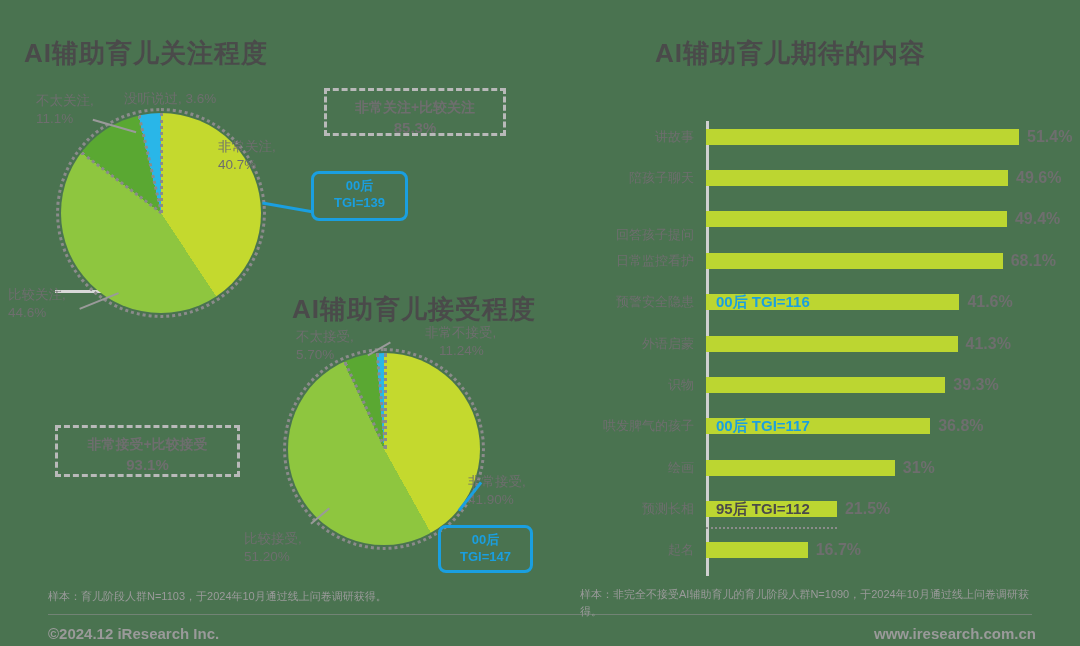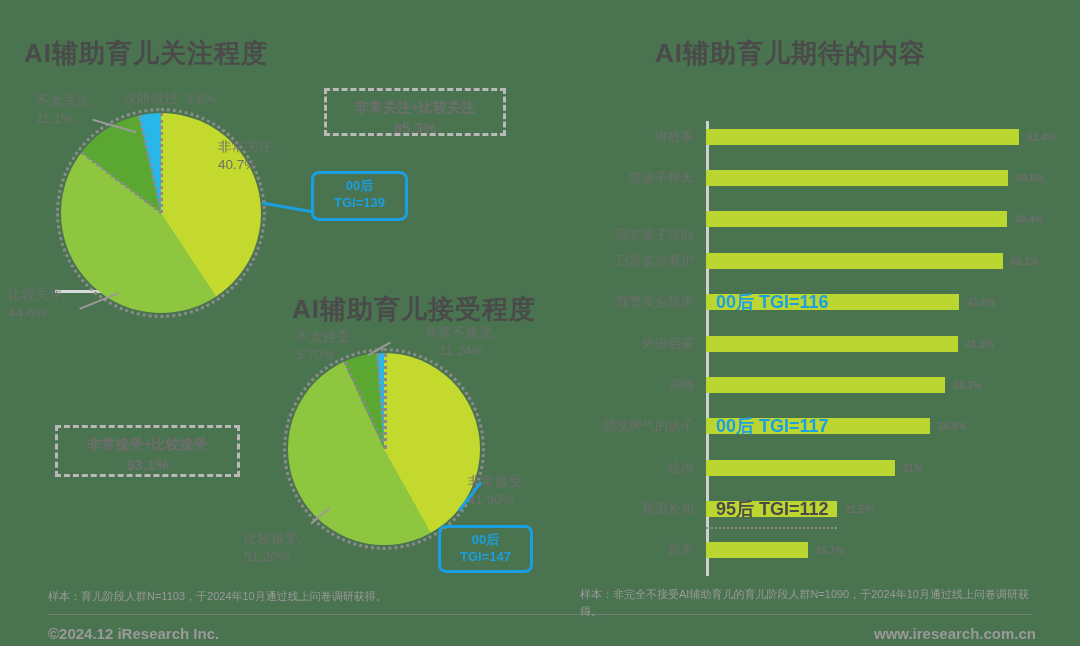--- a/index.html
+++ b/index.html
@@ -50,25 +50,25 @@
   
   .bar-axis{position:absolute;background:#d0d0d0;width:3px;}
   .bar-row{position:absolute;left:0;right:0;height:16px;}
   .bar-cat{
     position:absolute;right:0;top:50%;transform:translateY(-50%);
     color:#6e6e6e;font-size:13px;white-space:nowrap;text-align:right;
   }
   .bar-fill{position:absolute;left:0;top:0;height:100%;background:#bcd631;}
   .bar-val{
     position:absolute;top:50%;transform:translateY(-50%);
-    color:#6e6e6e;font-size:10px;font-weight:bold;white-space:nowrap;
+    color:#6e6e6e;font-size:16px;font-weight:bold;white-space:nowrap;
   }
   .bar-tgi{
     position:absolute;top:50%;transform:translateY(-50%);
-    color:#1a9fe0;font-size:18px;font-weight:bold;white-space:nowrap;
+    color:#1a9fe0;font-size:15px;font-weight:bold;white-space:nowrap;
     left:10px;
   }
   .bar-tgi.dark{color:#4a4a4a;}
   .bar-underline{position:absolute;height:0;border-bottom:2px dotted #8b8b8b;}
 
   
   .foot{
     position:absolute;color:#9a9a9a;font-size:11px;line-height:1.5;
   }
   .rule{position:absolute;height:1px;background:#8e8e8e;opacity:.6;}

